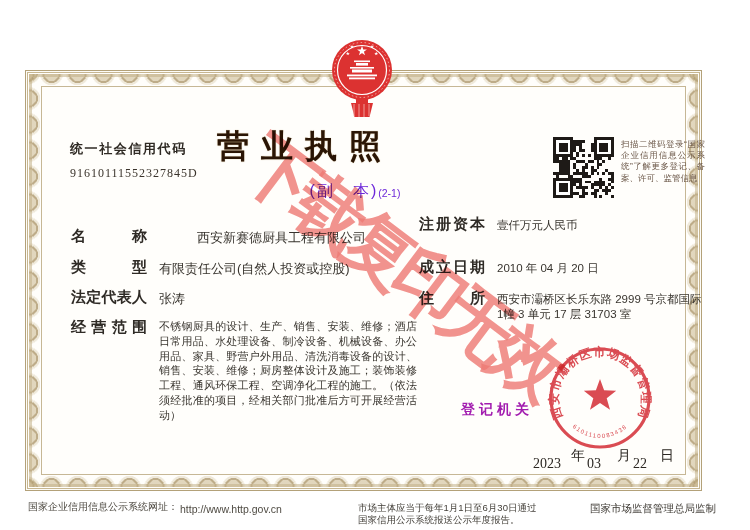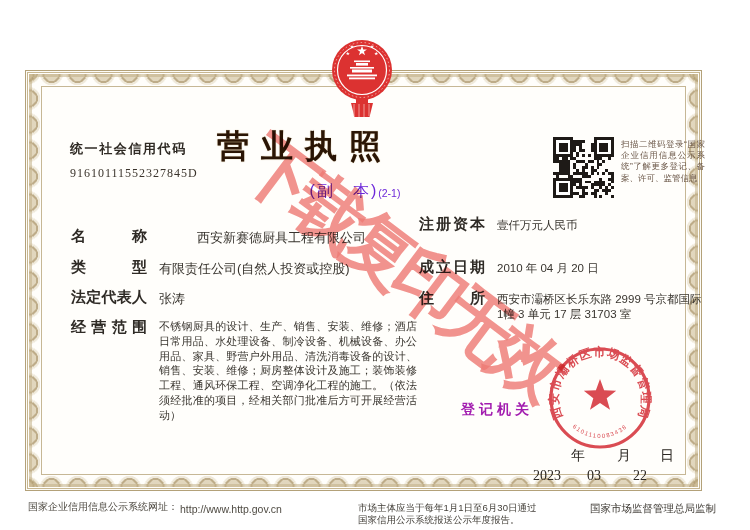--- a/index.html
+++ b/index.html
@@ -67,21 +67,21 @@
   .v-main { font-size:13px; margin-top:2px;text-align:right; }
   .v-small { font-size:11.5px; margin-top:3px; }
   .scope { width:258px; font-size:11px; line-height:14.8px; text-align:justify; margin-top:1px; }
   .addr { width:212px; line-height:15px; }
 
   .reg-label { left:461px; top:401px; z-index:2;
     font-size:14px; font-weight:bold; letter-spacing:4px; color:#a21caf; }
 
   .date-row { left:533px; top:447px; z-index:2; display:inline-flex; align-items:flex-start; }
   .date-row .unit { font-size:14px; color:#2b2722; }
-  .date-row .num { font-size:14px; font-family:"Liberation Serif", serif; color:#2b2722; margin-top:21px; }
+  .date-row .num { font-size:14px; font-family:"Liberation Serif", serif; color:#2b2722; margin-top:9px; }
   .g1{margin-left:10px;} .g2{margin-left:2px;} .g3{margin-left:16px;} .g4{margin-left:13px;}
 
   
   .watermark { left:120px; top:218px; width:560px; text-align:center; z-index:5;
     font-size:72px; font-weight:900; letter-spacing:-10px;
     color:rgba(238,125,120,.82);
     transform:rotate(37deg); transform-origin:center;
     mix-blend-mode:multiply; pointer-events:none; white-space:nowrap; }
 
   

